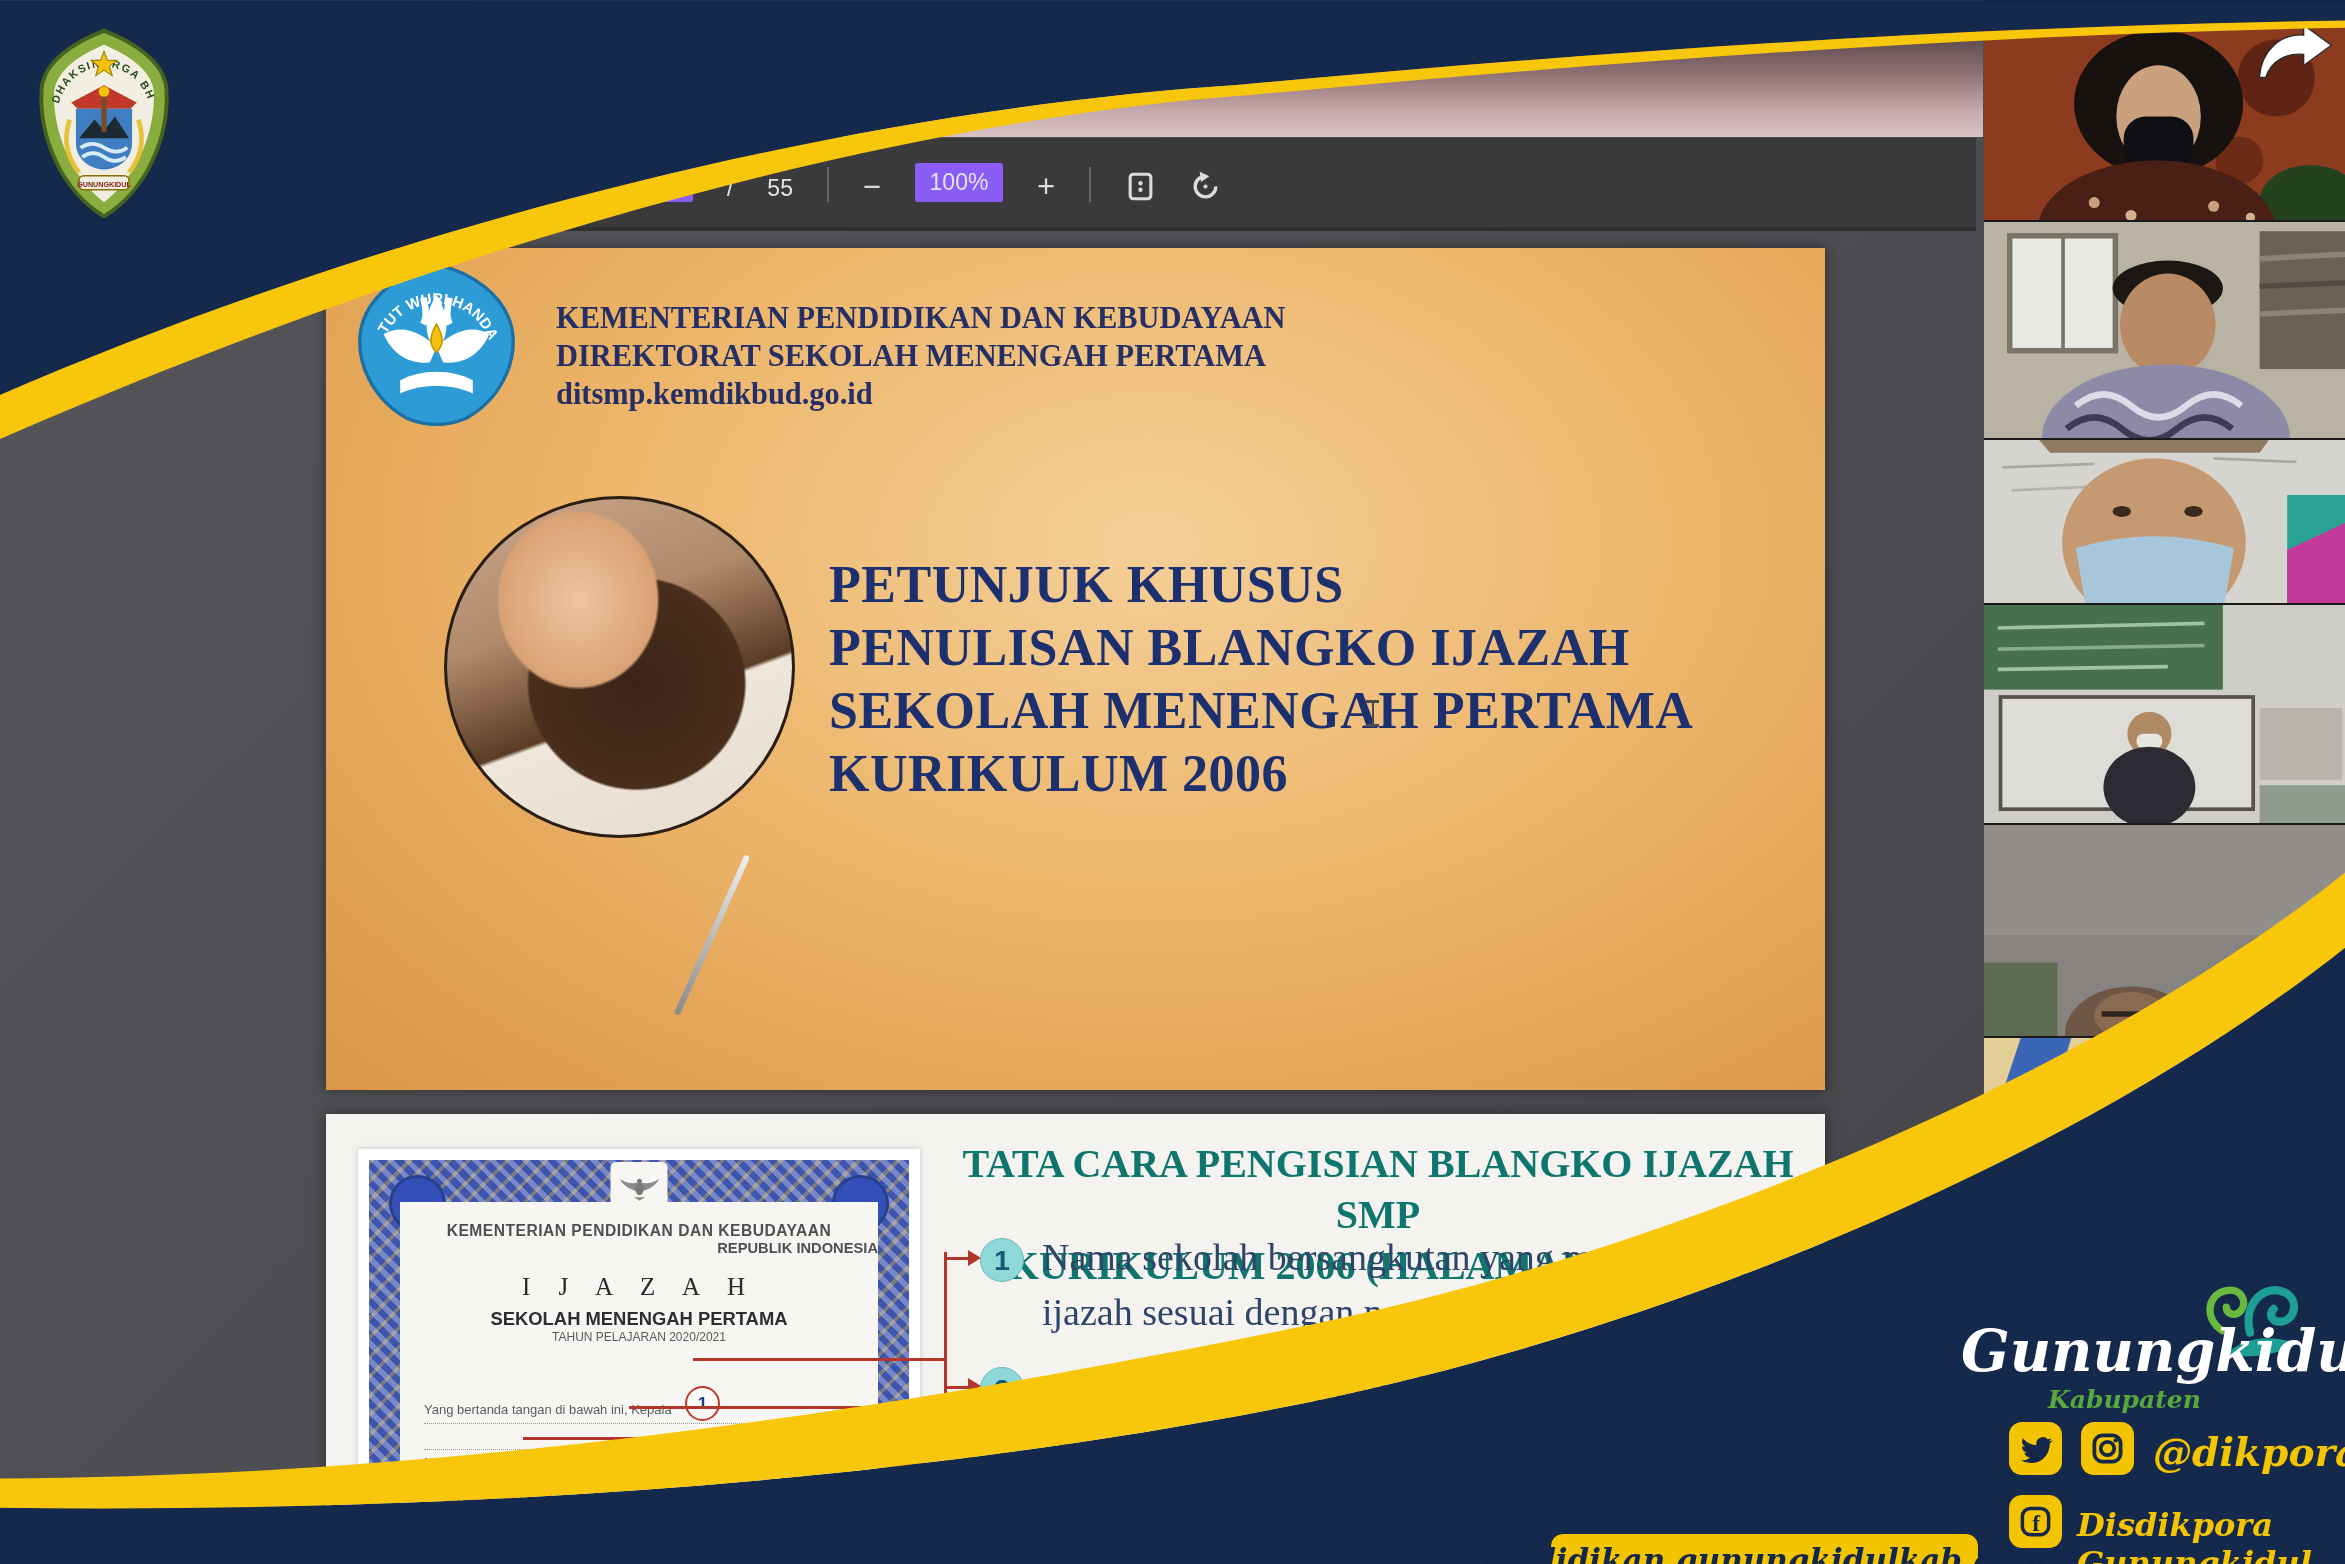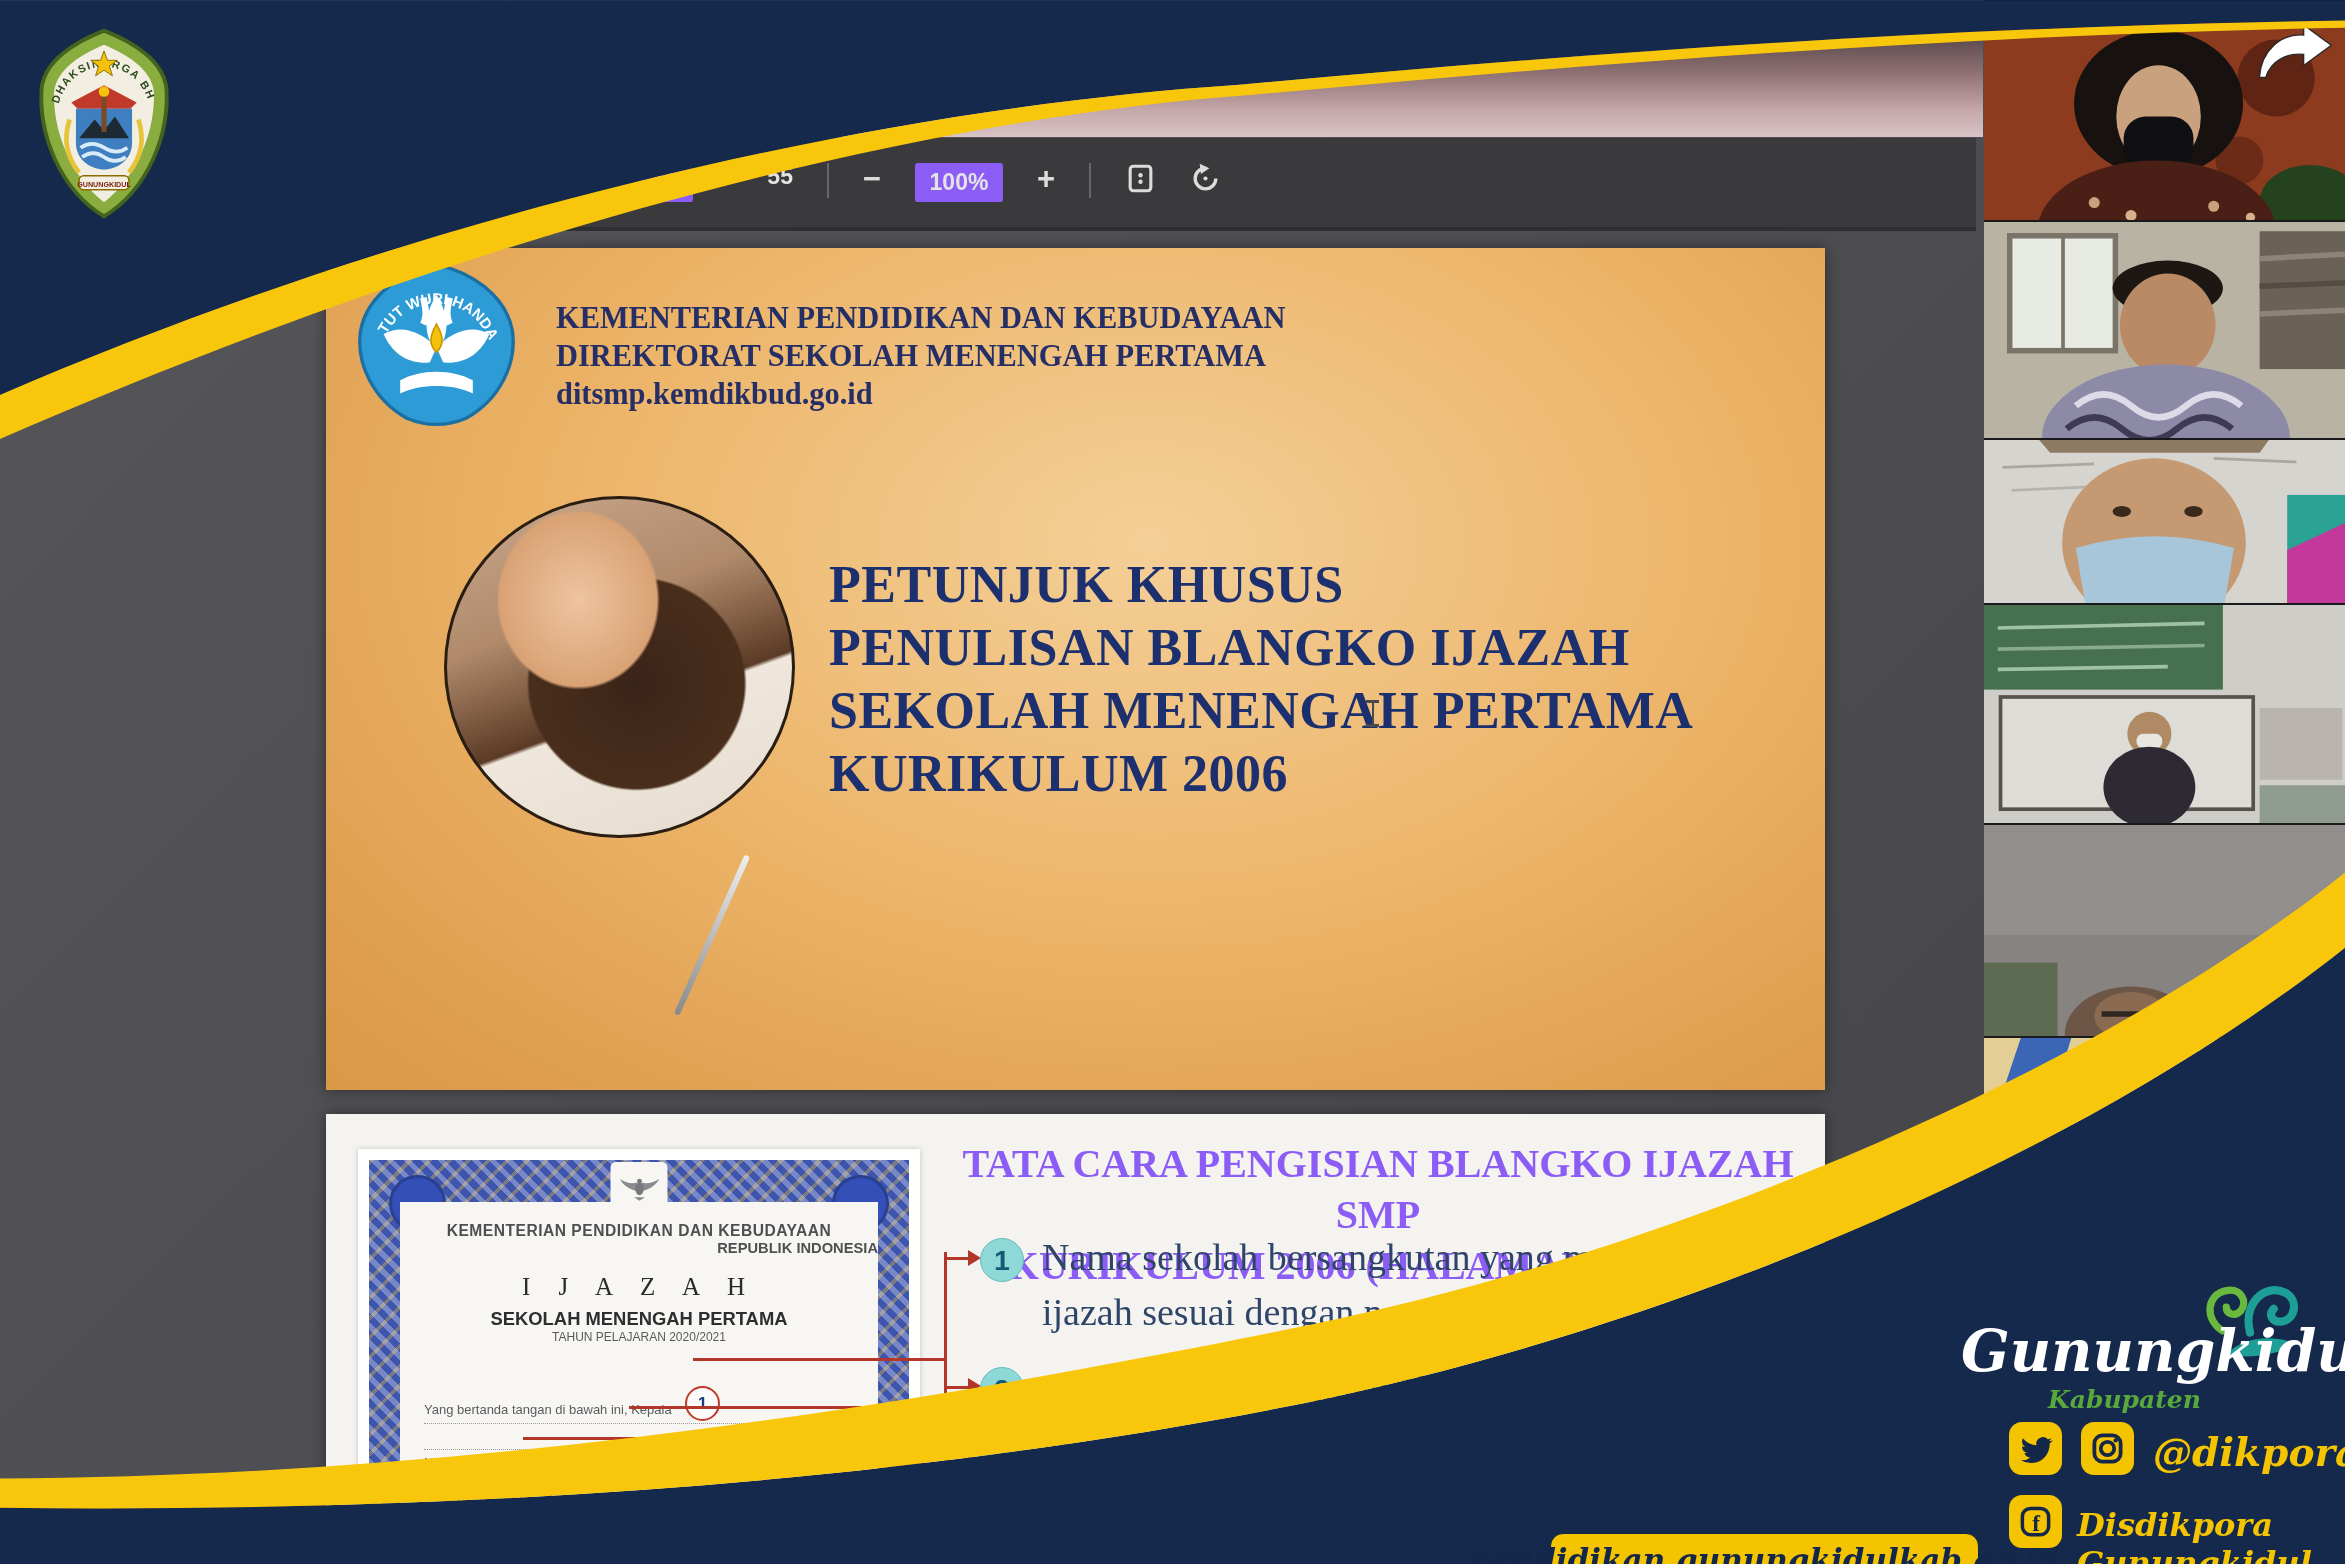--- a/index.html
+++ b/index.html
@@ -6,21 +6,21 @@
   #stage{position:relative;width:2345px;height:1565px;overflow:hidden;
          font-family:"Liberation Sans",sans-serif;
          background:linear-gradient(135deg,#56565a 0%,#4c4c50 60%,#434347 100%);}
   .abs{position:absolute;}
 
   
   #mauve-band{left:257px;top:18.4px;width:1726px;height:119px;
     background:linear-gradient(#3f3538 0%,#8d6f72 45%,#c7a9ac 78%,#d8c3c5 100%);}
   #pdf-toolbar{left:257px;top:138px;width:1719px;height:89px;background:#3a3a3d;
     border-bottom:4.6px solid #2f2f32;display:flex;align-items:center;color:#e3e3e3;}
-  #toolbar-controls{display:flex;align-items:flex-start;gap:34px;margin-left:381px;font-size:23px;font-weight:bold;}
+  #toolbar-controls{display:flex;align-items:flex-end;gap:34px;margin-left:381px;font-size:23px;}
   .tb-box{background:#8b5cf6;padding:6.4px 14.7px;border-radius:2.8px;}
   .tb-sep{width:1.8px;height:35px;background:#67676a;}
   .tb-btn{font-size:31px;line-height:1;cursor:default;color:#dcdcdc;}
   .tb-ico{width:31px;height:31px;}
 
   
   #page1{left:326px;top:248px;width:1499px;height:842px;
     background:radial-gradient(ellipse at 55% 35%,#f4cf97 0%,#ecb468 50%,#e0a052 82%,#da9848 100%);
     box-shadow:0 0 13px rgba(0,0,0,.45);}
   .ministry-text{left:230px;top:51px;font-family:"Liberation Serif",serif;font-weight:bold;
@@ -39,21 +39,21 @@
     transform:rotate(24deg);border-radius:2.8px;}
   .slide-title{left:503px;top:305px;font-family:"Liberation Serif",serif;font-weight:bold;
     color:#1c3070;font-size:52px;line-height:63px;letter-spacing:0.5px;}
   #text-cursor{left:1040px;top:452px;width:14.7px;height:27.5px;}
   #text-cursor div{position:absolute;background:#4a4a4e;}
 
   
   #page2{left:326px;top:1114px;width:1499px;height:478px;background:#f4f3f0;
     box-shadow:0 0 13px rgba(0,0,0,.45);overflow:hidden;}
   .p2-title{left:611px;top:24px;width:882px;text-align:center;font-family:"Liberation Serif",serif;
-    font-weight:bold;color:#8b5cf6;font-size:40px;line-height:51px;}
+    font-weight:bold;color:#0f766e;font-size:40px;line-height:51px;}
   .badge{width:42px;height:42px;border-radius:50%;background:#8ed9d8;border:1.8px solid #64bcbe;
     color:#145a74;font-weight:bold;font-size:28.5px;display:flex;align-items:center;justify-content:center;
     font-family:"Liberation Sans",sans-serif;}
   .item-text{font-family:"Liberation Serif",serif;color:#2e4468;font-size:38px;line-height:1.2;}
   .redline{background:#b3362b;height:2.8px;}
   .redline-v{background:#b3362b;width:2.8px;}
   .red-arrow{width:0;height:0;border-top:8.3px solid transparent;border-bottom:8.3px solid transparent;
     border-left:13px solid #b3362b;}
 
   

